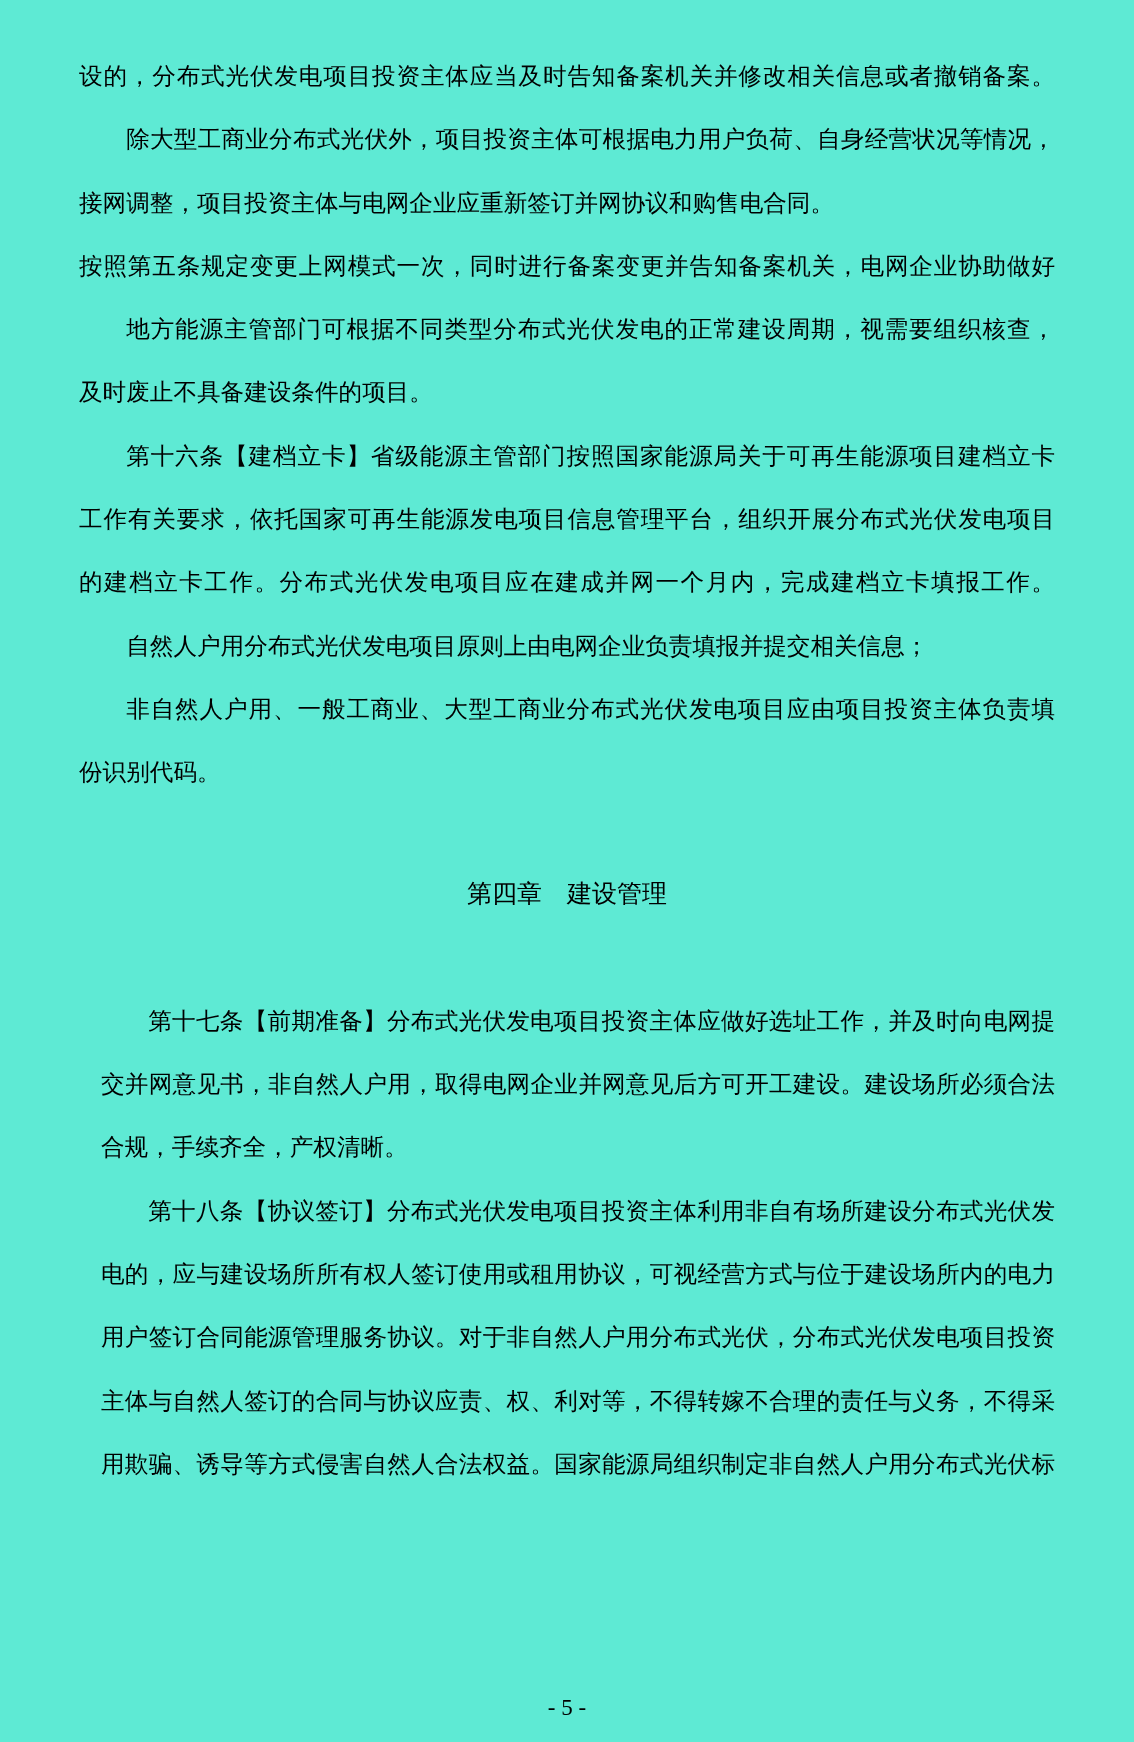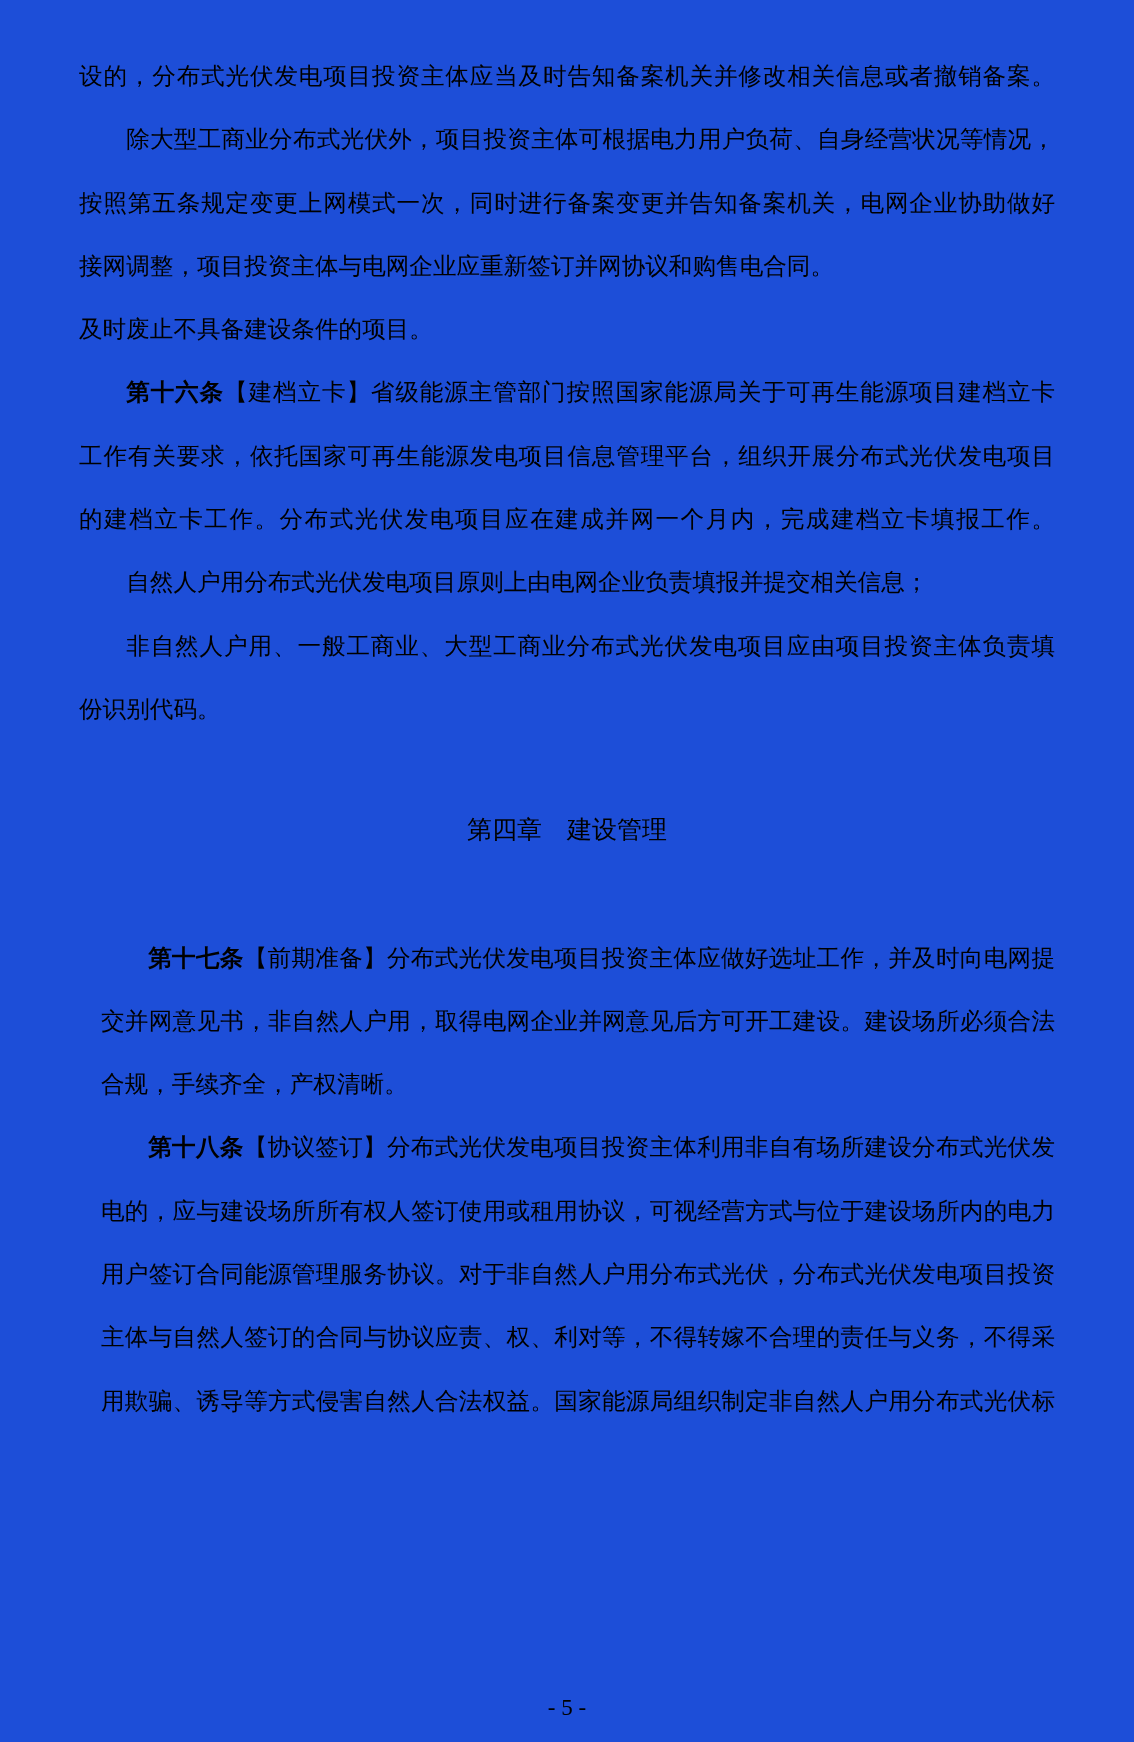--- a/index.html
+++ b/index.html
@@ -9,21 +9,21 @@
     background: #ffffff;
     color: #000000;
     position: relative;
     font-family: "Liberation Sans", "DejaVu Sans", sans-serif;
     overflow: hidden;
   }
   .page {
     position: absolute;
     left: 0; top: 0;
     width: 1134px; height: 1742px;
-    background: #1d4ed8;
+    background: #5eead4;
   }
   .textcol {
     position: absolute;
     left: 79px;
     top: 45px;
     width: 976px;
   }
   .line {
     height: 63.3px;
     line-height: 63.3px;
@@ -34,21 +34,21 @@
     overflow: hidden;
     white-space: nowrap;
   }
   .line.end {
     text-align-last: left;
   }
   .line.indent {
     text-indent: 2em;
   }
   .lead {
-    font-weight: bold;
+    font-weight: normal;
   }
   .chapter {
     margin-top: 57px;
     height: 63.3px;
     line-height: 63.3px;
     font-size: 25px;
     text-align: center;
     text-align-last: center;
   }
   .sect2 {
@@ -69,22 +69,23 @@
 </style>
 </head>
 <body>
 
 <div class="page">
   <div class="textcol">
 
     <div class="sect1">
       <div class="line"><b class="lead"></b><span>设的，分布式光伏发电项目投资主体应当及时告知备案机关并修改相关信息或者撤销备案。</span></div>
       <div class="line indent"><b class="lead"></b><span>除大型工商业分布式光伏外，项目投资主体可根据电力用户负荷、自身经营状况等情况，</span></div>
+      <div class="line end"><b class="lead"></b><span>接网调整，项目投资主体与电网企业应重新签订并网协议和购售电合同。</span></div>
       <div class="line"><b class="lead"></b><span>按照第五条规定变更上网模式一次，同时进行备案变更并告知备案机关，电网企业协助做好</span></div>
-      <div class="line end"><b class="lead"></b><span>接网调整，项目投资主体与电网企业应重新签订并网协议和购售电合同。</span></div>
+      <div class="line indent"><b class="lead"></b><span>地方能源主管部门可根据不同类型分布式光伏发电的正常建设周期，视需要组织核查，</span></div>
       <div class="line end"><b class="lead"></b><span>及时废止不具备建设条件的项目。</span></div>
       <div class="line indent"><b class="lead">第十六条</b><span>【建档立卡】省级能源主管部门按照国家能源局关于可再生能源项目建档立卡</span></div>
       <div class="line"><b class="lead"></b><span>工作有关要求，依托国家可再生能源发电项目信息管理平台，组织开展分布式光伏发电项目</span></div>
       <div class="line"><b class="lead"></b><span>的建档立卡工作。分布式光伏发电项目应在建成并网一个月内，完成建档立卡填报工作。</span></div>
       <div class="line indent end"><b class="lead"></b><span>自然人户用分布式光伏发电项目原则上由电网企业负责填报并提交相关信息；</span></div>
       <div class="line indent"><b class="lead"></b><span>非自然人户用、一般工商业、大型工商业分布式光伏发电项目应由项目投资主体负责填</span></div>
       <div class="line end"><b class="lead"></b><span>份识别代码。</span></div>
     </div>
 
     <div class="chapter">第四章　建设管理</div>

